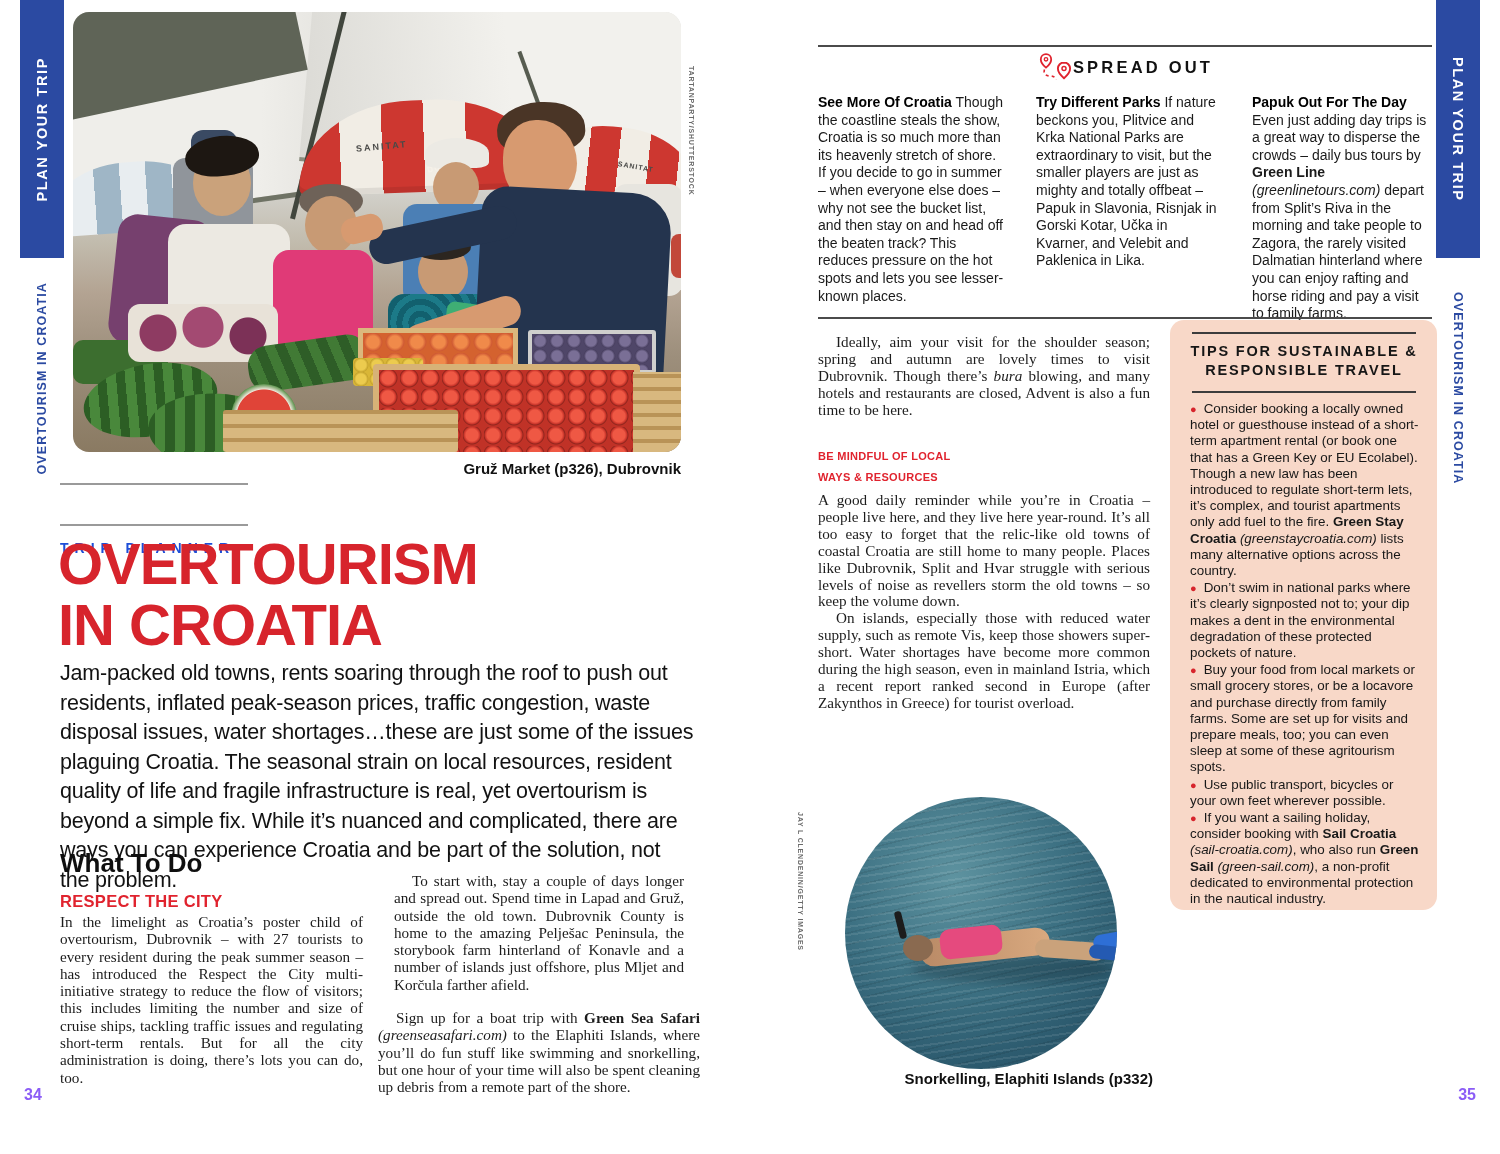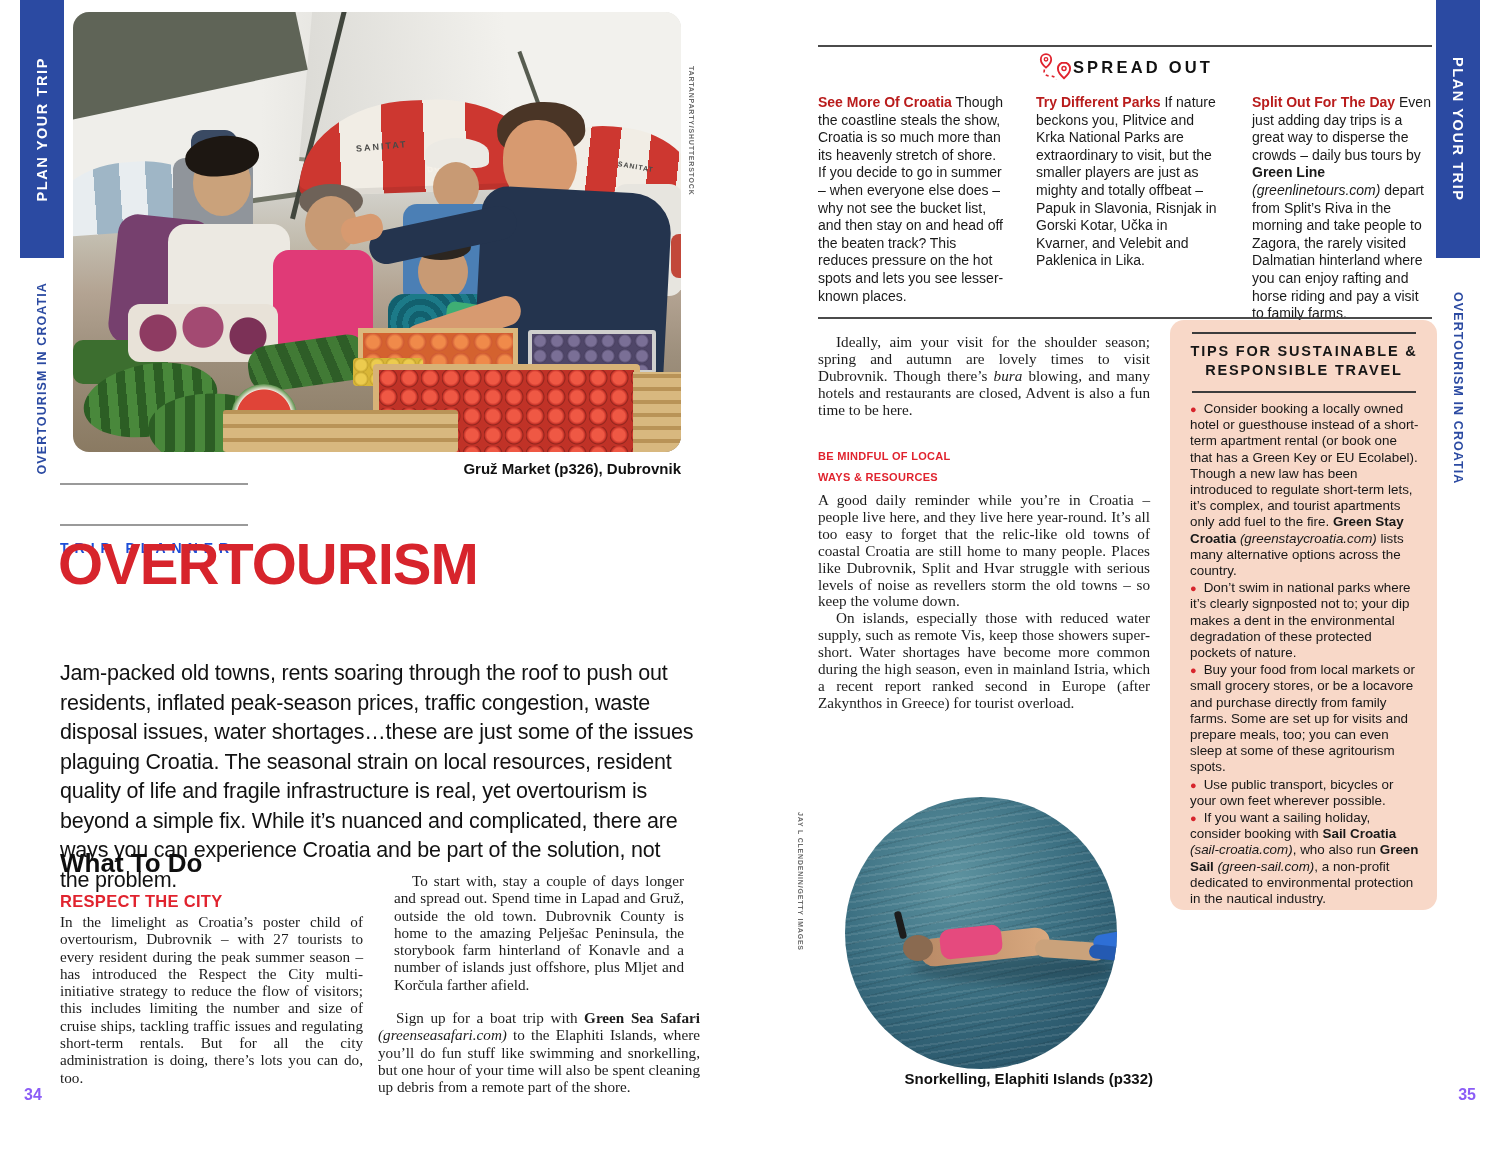--- a/index.html
+++ b/index.html
@@ -31,21 +31,21 @@
   .redhead{position:absolute;color:#e0232e;font-weight:700;font-size:16.5px;letter-spacing:0.3px;white-space:pre-line;line-height:20px;}
   .serif{font-family:"Liberation Serif",serif;font-size:15.2px;line-height:17.3px;text-align:justify;color:#1c1c1c;}
   .indent{text-indent:18px;}
   .pagenum{position:absolute;font-weight:700;font-size:16px;color:#8b5cf6;}
 
   
   .rule{position:absolute;height:2px;background:#4b4b4b;}
   .so-head{position:absolute;display:flex;align-items:center;justify-content:center;}
   .so-title{font-weight:700;font-size:16.5px;letter-spacing:3.2px;color:#111;}
   .so-col{position:absolute;font-size:14px;line-height:17.6px;color:#1a1a1a;}
-  .so-lead{color:#b91c1c;font-weight:700;}
+  .so-lead{color:#000000;font-weight:700;}
 
   
   .tips{position:absolute;left:1170px;top:320px;width:267px;height:590px;background:#f8d8c8;border-radius:14px;}
   .tips-rule{position:absolute;height:1.5px;background:#3c3c3c;}
   .tips-title{position:absolute;font-weight:700;font-size:14.5px;letter-spacing:1.8px;text-align:center;line-height:19px;color:#161616;white-space:pre-line;}
   .bullets{position:absolute;left:1190px;top:401px;width:230px;font-size:13.4px;line-height:16.2px;color:#181818;}
   .bullets p{margin:0 0 1px 0;}
   .dot{color:#d7242c;font-size:11px;margin-right:7px;}
 
   
@@ -136,20 +136,21 @@
 
   <div class="credit" style="left:688px;top:66px;height:200px;">TARTANPARTY/SHUTTERSTOCK</div>
   <div class="caption" style="left:280px;top:460px;width:401px;text-align:right;">Gruž Market (p326), Dubrovnik</div>
 
   <div class="kicker-rule" style="left:60px;top:483px;width:188px;"></div>
   <div class="kicker" style="left:60px;top:496px;">TRIP PLANNER</div>
   <div class="kicker-rule" style="left:60px;top:524px;width:188px;"></div>
 
   <div class="big-title" style="left:58px;top:533px;">
     <div>OVERTOURISM</div>
+    <div>IN CROATIA</div>
   </div>
 
   <div class="intro" style="left:60px;top:659px;width:634px;">Jam-packed old towns, rents soaring through the roof to push out residents, inflated peak-season prices, traffic congestion, waste disposal issues, water shortages…these are just some of the issues plaguing Croatia. The seasonal strain on local resources, resident quality of life and fragile infrastructure is real, yet overtourism is beyond a simple fix. While it’s nuanced and complicated, there are ways you can experience Croatia and be part of the solution, not the problem.</div>
 
   <div class="h2" style="left:60px;top:848px;">What To Do</div>
   <div class="redhead" style="left:60px;top:891px;">RESPECT THE CITY</div>
   <div class="abs serif" style="left:60px;top:913px;width:303px;">In the limelight as Croatia’s poster child of overtourism, Dubrovnik – with 27 tourists to every resident during the peak summer season – has introduced the Respect the City multi-initiative strategy to reduce the flow of visitors; this includes limiting the number and size of cruise ships, tackling traffic issues and regulating short-term rentals. But for all the city administration is doing, there’s lots you can do, too.</div>
 
   <div class="abs serif" style="left:378px;top:856px;width:322px;">
     <p class="indent" style="margin:16px;">To start with, stay a couple of days longer and spread out. Spend time in Lapad and Gruž, outside the old town. Dubrovnik County is home to the amazing Pelješac Peninsula, the storybook farm hinterland of Konavle and a number of islands just offshore, plus Mljet and Korčula farther afield.</p>
@@ -172,21 +173,21 @@
 
   <div class="so-col" style="left:818px;top:94px;width:186px;">
     <span class="so-lead">See More Of Croatia</span>
     <span><span>Though the coastline steals the show, Croatia is so much more than its heavenly stretch of shore. If you decide to go in summer – when everyone else does – why not see the bucket list, and then stay on and head off the beaten track? This reduces pressure on the hot spots and lets you see lesser-known places.</span></span>
   </div>
   <div class="so-col" style="left:1036px;top:94px;width:184px;">
     <span class="so-lead">Try Different Parks</span>
     <span><span>If nature beckons you, Plitvice and Krka National Parks are extraordinary to visit, but the smaller players are just as mighty and totally offbeat – Papuk in Slavonia, Risnjak in Gorski Kotar, Učka in Kvarner, and Velebit and Paklenica in Lika.</span></span>
   </div>
   <div class="so-col" style="left:1252px;top:94px;width:182px;">
-    <span class="so-lead">Split Out For The Day</span>
+    <span class="so-lead">Papuk Out For The Day</span>
     <span><span>Even just adding day trips is a great way to disperse the crowds – daily bus tours by </span><span class="rt-b">Green Line</span><span> </span><span class="rt-i">(greenlinetours.com)</span><span> depart from Split’s Riva in the morning and take people to Zagora, the rarely visited Dalmatian hinterland where you can enjoy rafting and horse riding and pay a visit to family farms.</span></span>
   </div>
   <div class="rule" style="left:818px;top:317px;width:614px;"></div>
 
   <div class="abs serif" style="left:818px;top:334px;width:332px;line-height:16.9px;">
     <p class="indent" style="margin:0 0 18px 0;"><span>Ideally, aim your visit for the shoulder season; spring and autumn are lovely times to visit Dubrovnik. Though there’s </span><span class="rt-i">bura</span><span> blowing, and many hotels and restaurants are closed, Advent is also a fun time to be here.</span></p>
   </div>
   <div class="redhead" style="left:818px;top:446px;font-size:11px;line-height:21px;">BE MINDFUL OF LOCAL
 WAYS &amp; RESOURCES</div>
   <div class="abs serif" style="left:818px;top:492px;width:332px;line-height:16.9px;">

